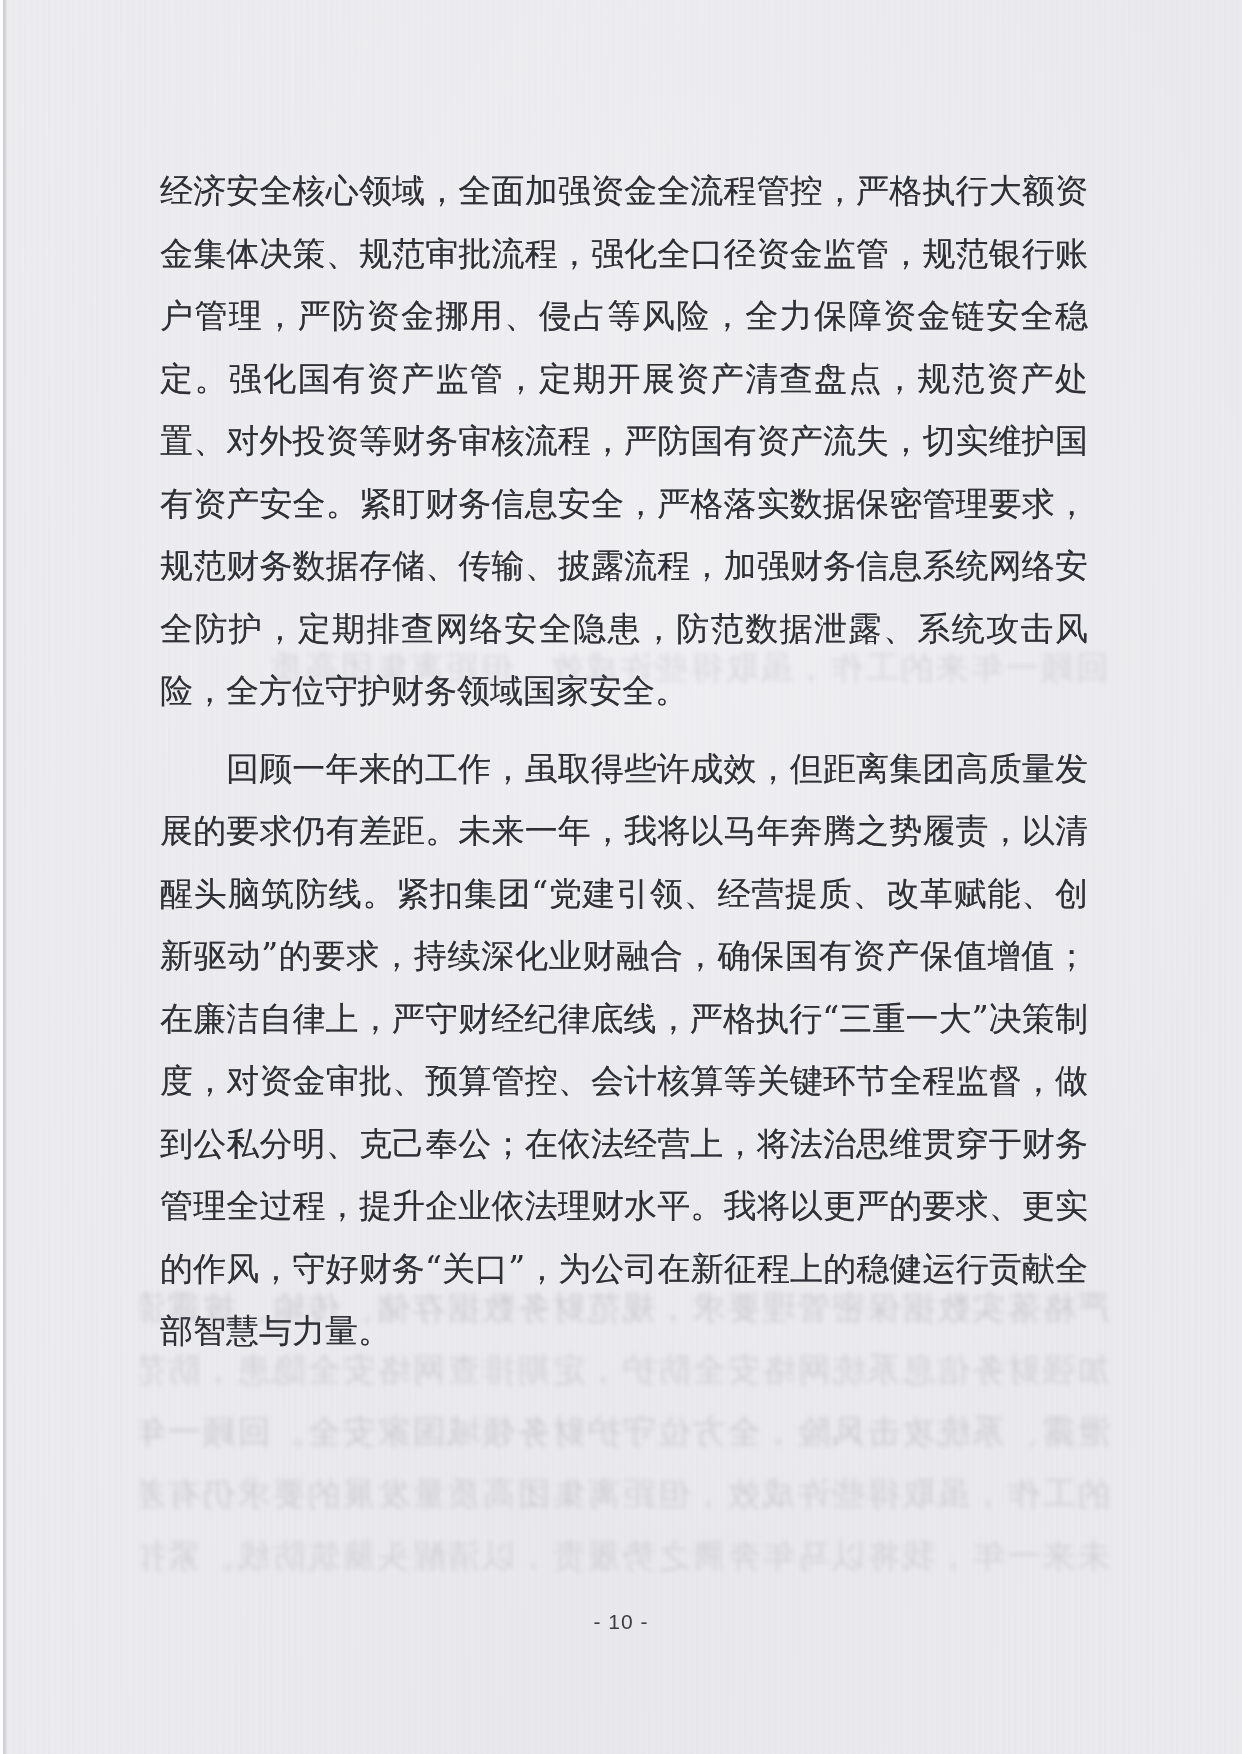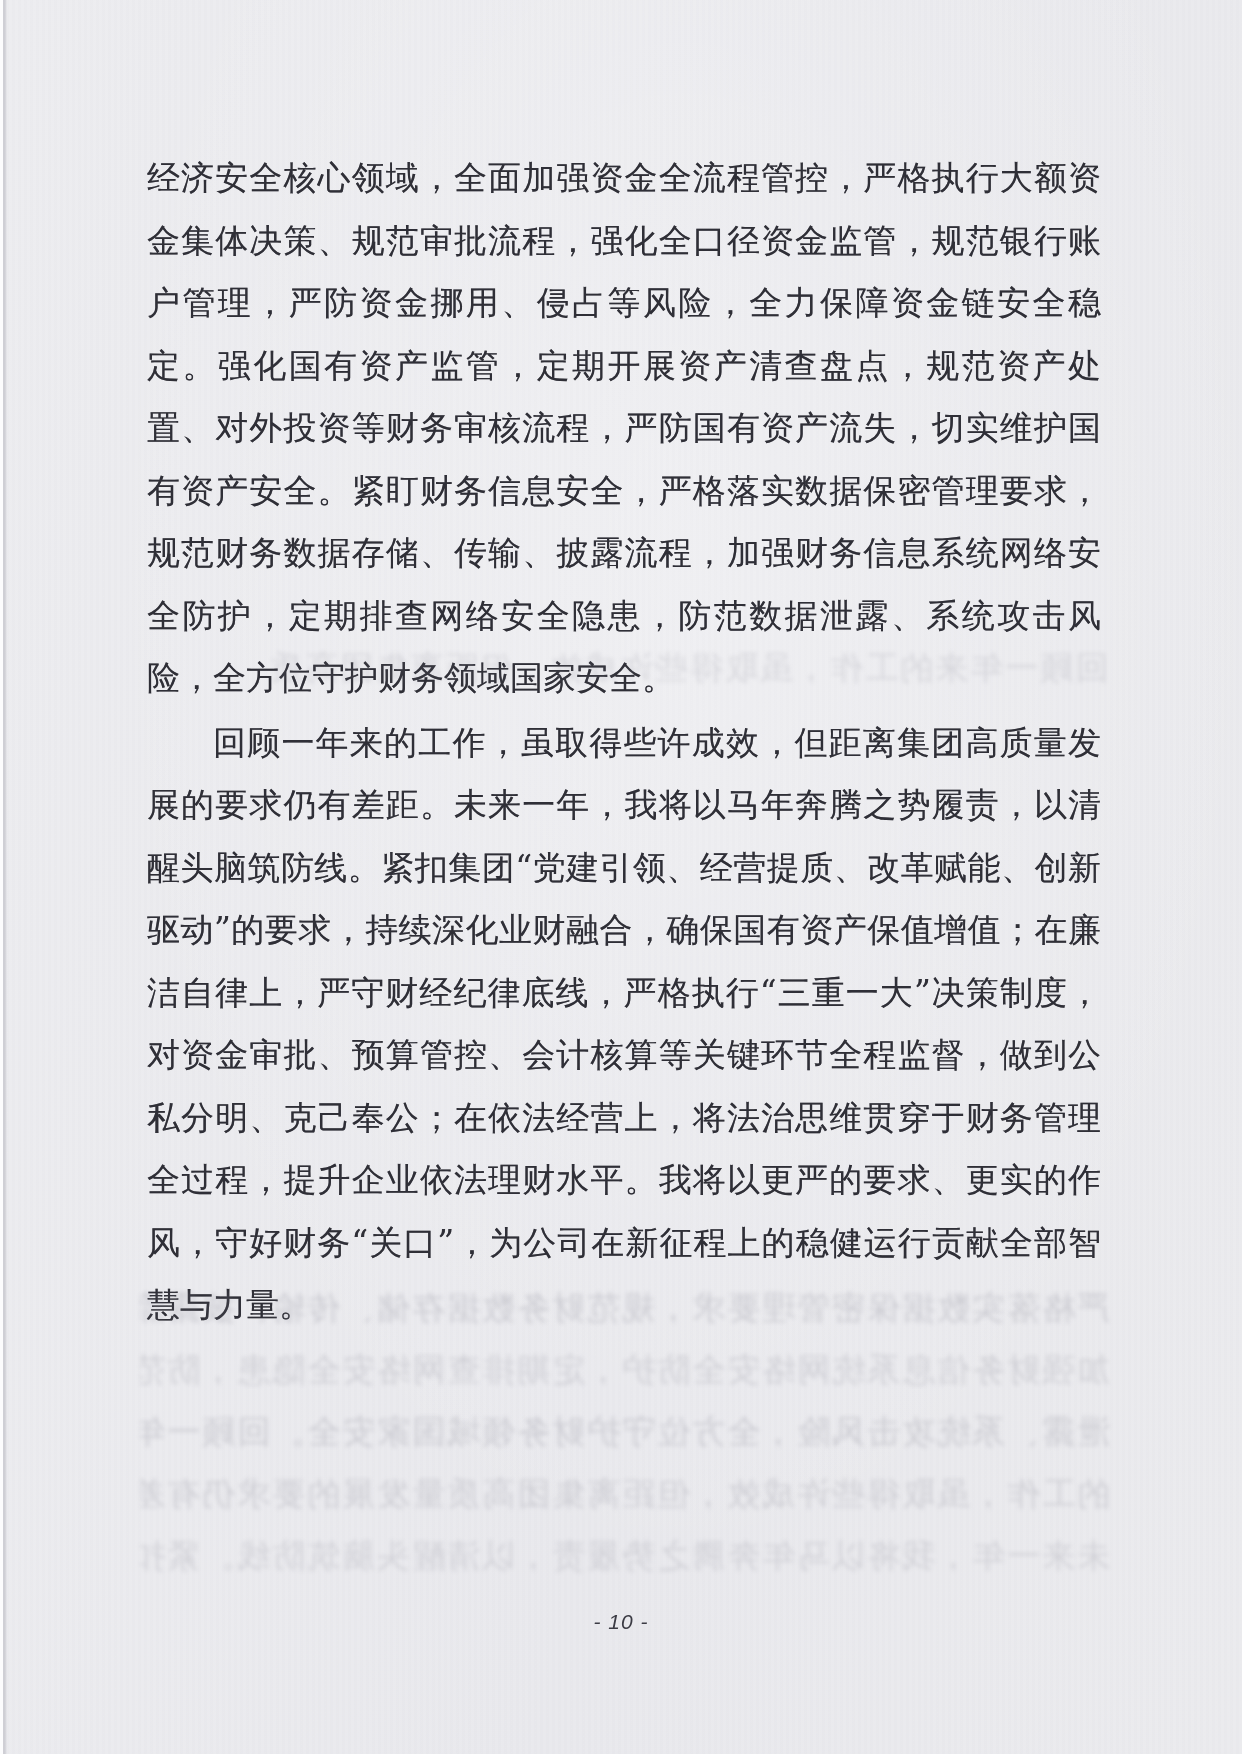--- a/index.html
+++ b/index.html
@@ -29,21 +29,21 @@
     left: 145px;
     top: 145px;
     width: 958px;
     font-family: "DejaVu Serif", "Liberation Serif", serif;
     font-size: 33px;
     line-height: 62.5px;
     color: #2f2f37;
     text-align: justify;
     text-shadow: 0 0 0.6px rgba(47,47,55,0.55);
   }
-  .textblock p { margin: 2px; padding: 0; }
+  .textblock p { margin: 15px; padding: 0; }
   .textblock p.indent { text-indent: 2em; }
 
   
   .bleed {
     position: absolute;
     height: 44px;
     overflow: hidden;
     white-space: nowrap;
     font-family: "DejaVu Serif", "Liberation Serif", serif;
     font-size: 33px;
@@ -64,21 +64,20 @@
 
   .page-number {
     position: absolute;
     top: 1610px;
     left: 0; right: 0;
     text-align: center;
     font-family: "Liberation Sans", "DejaVu Sans", sans-serif;
     font-size: 21px;
     letter-spacing: 1px;
     color: #3b3b44;
-    font-style: italic;
   }
 </style>
 </head>
 <body>
 
 <div class="page">
   <div class="scan-edge"></div>
 
   <div class="textblock">
     <p class="para">经济安全核心领域，全面加强资金全流程管控，严格执行大额资金集体决策、规范审批流程，强化全口径资金监管，规范银行账户管理，严防资金挪用、侵占等风险，全力保障资金链安全稳定。强化国有资产监管，定期开展资产清查盘点，规范资产处置、对外投资等财务审核流程，严防国有资产流失，切实维护国有资产安全。紧盯财务信息安全，严格落实数据保密管理要求，规范财务数据存储、传输、披露流程，加强财务信息系统网络安全防护，定期排查网络安全隐患，防范数据泄露、系统攻击风险，全方位守护财务领域国家安全。</p>

